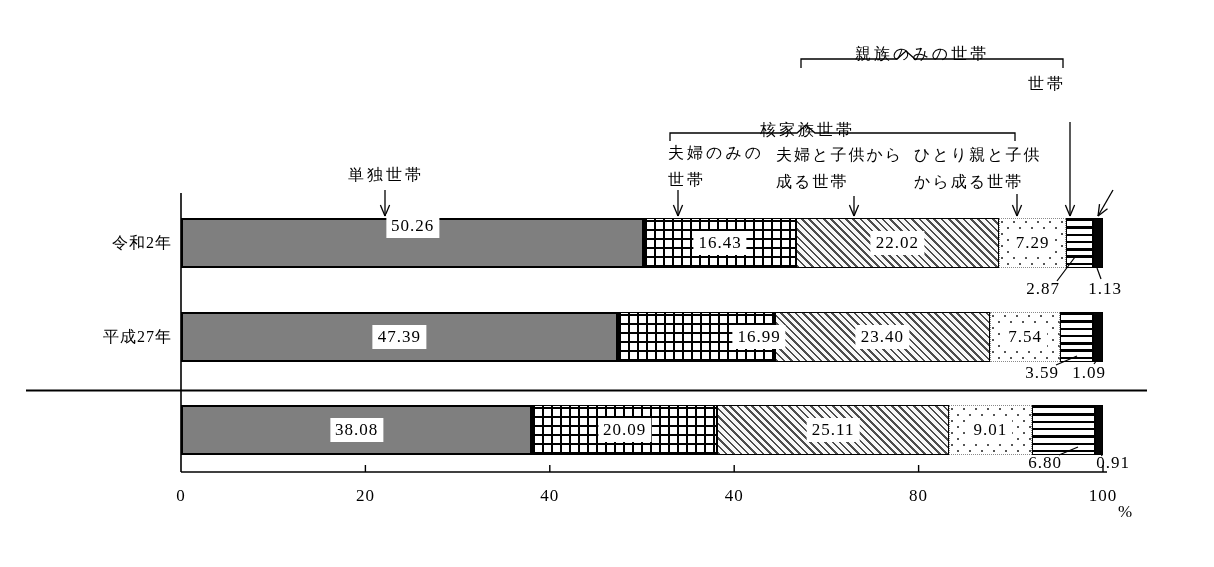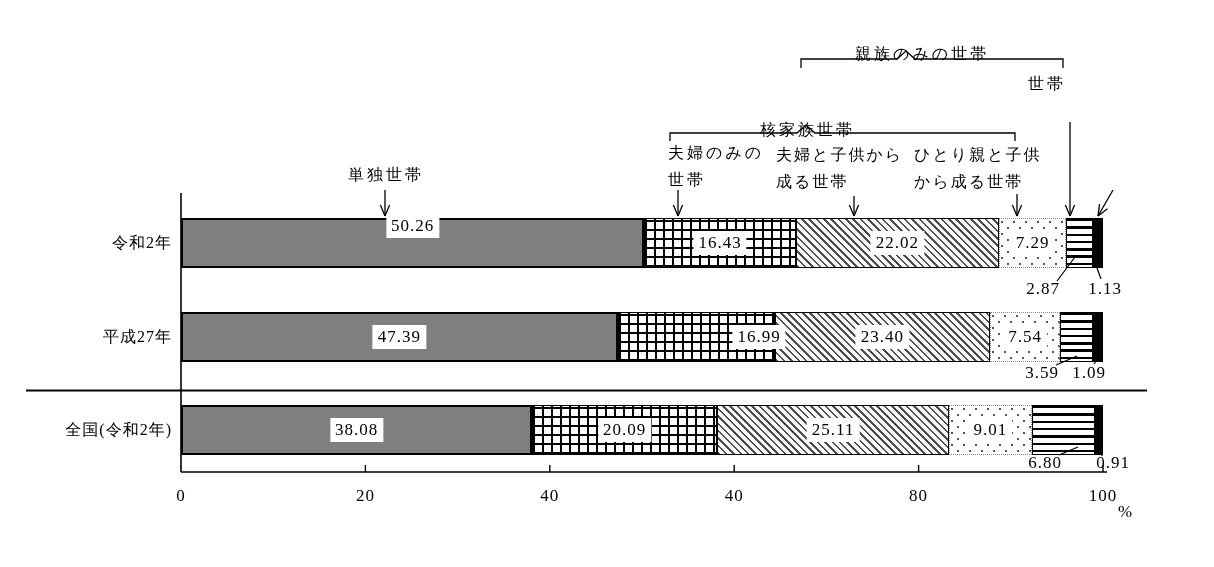--- a/index.html
+++ b/index.html
@@ -153,21 +153,20 @@
     <div class="seg p-grid" title="夫婦のみの世帯" style="left: 617.936px; top: 311.5px; width: 156.648px;"></div>
     <div class="vbox" style="left: 719px; top: 336.5px; margin-left: 40px;">16.99</div>
     <div class="seg p-diag" title="夫婦と子供から成る世帯" style="left: 774.584px; top: 311.5px; width: 215.748px;"></div>
     <div class="vbox" style="left: 882.458px; top: 336.5px;">23.40</div>
     <div class="seg p-dots" title="ひとり親と子供から成る世帯" style="left: 990.332px; top: 311.5px; width: 69.5188px;"></div>
     <div class="vbox" style="left: 1025.09px; top: 336.5px;">7.54</div>
     <div class="seg p-hlines" title="核家族以外の世帯" style="left: 1059.85px; top: 311.5px; width: 33.0998px;"></div>
     <div class="blabel" style="left: 1042px; top: 364px;">3.59</div>
     <div class="seg p-black" title="非親族を含む世帯" style="left: 1092.95px; top: 311.5px; width: 10.0498px;"></div>
     <div class="blabel" style="left: 1089px; top: 364px;">1.09</div>
-    <div class="rlabel" style="top: 419px;">全国(令和2年)</div>
     <div class="seg p-gray" title="単独世帯" style="left: 181px; top: 405px; width: 351.098px;"></div>
     <div class="vbox" style="left: 356.549px; top: 430px;">38.08</div>
     <div class="seg p-grid" title="夫婦のみの世帯" style="left: 532.098px; top: 405px; width: 185.23px;"></div>
     <div class="vbox" style="left: 624.712px; top: 430px;">20.09</div>
     <div class="seg p-diag" title="夫婦と子供から成る世帯" style="left: 717.327px; top: 405px; width: 231.514px;"></div>
     <div class="vbox" style="left: 833.085px; top: 430px;">25.11</div>
     <div class="seg p-dots" title="ひとり親と子供から成る世帯" style="left: 948.842px; top: 405px; width: 83.0722px;"></div>
     <div class="vbox" style="left: 990.378px; top: 430px;">9.01</div>
     <div class="seg p-hlines" title="核家族以外の世帯" style="left: 1031.91px; top: 405px; width: 62.696px;"></div>
     <div class="blabel" style="left: 1045px; top: 454px;">6.80</div>

